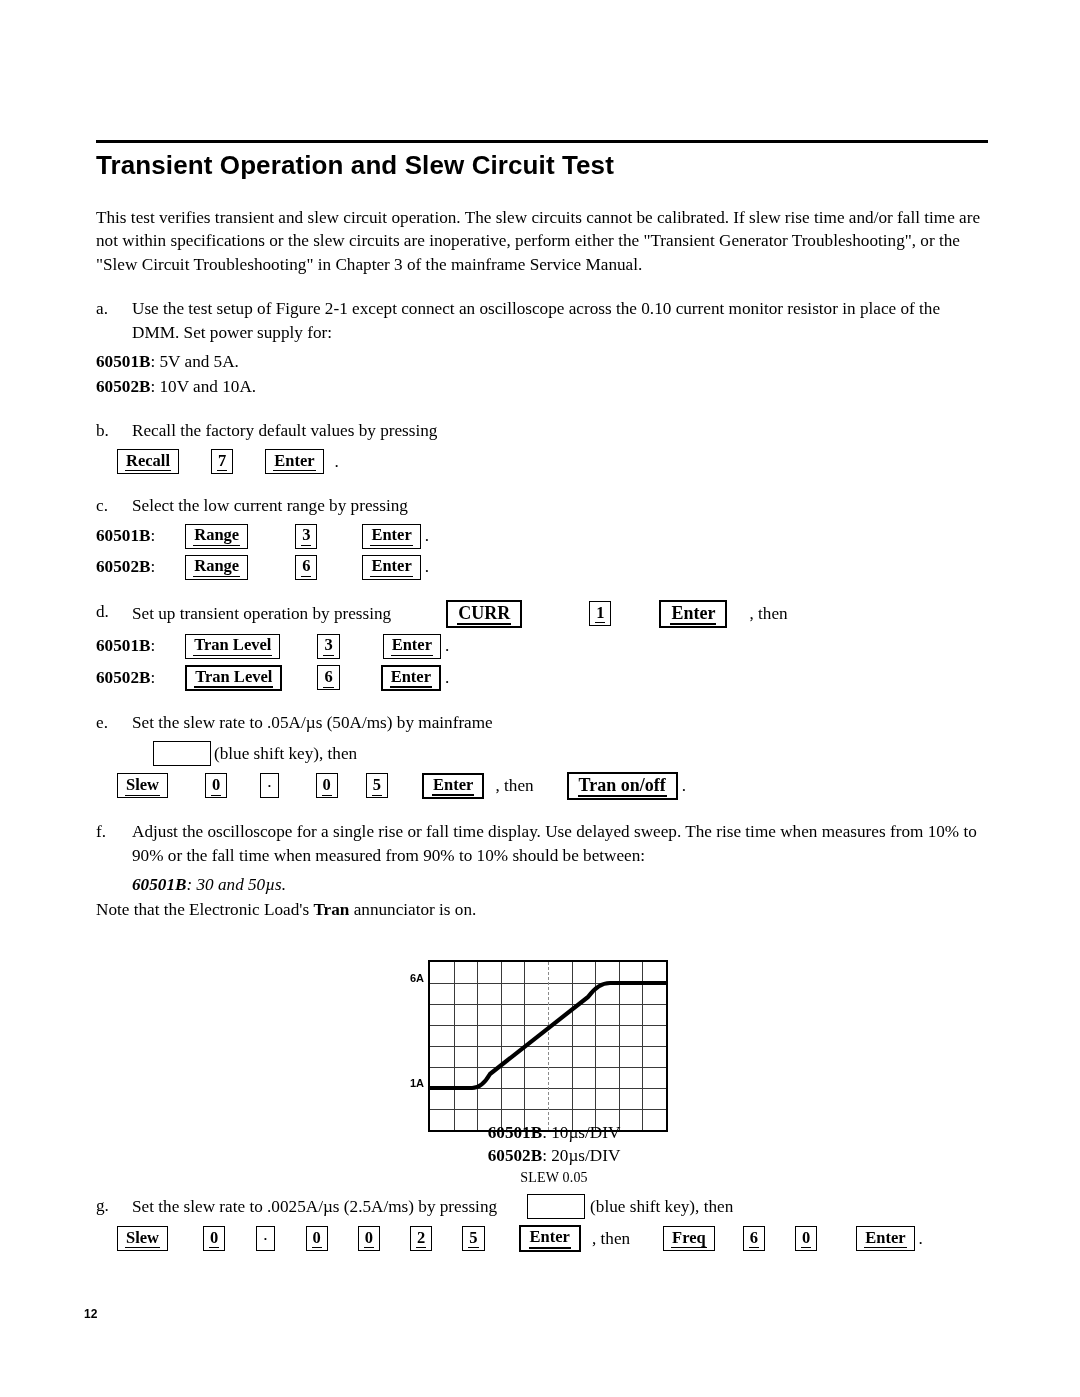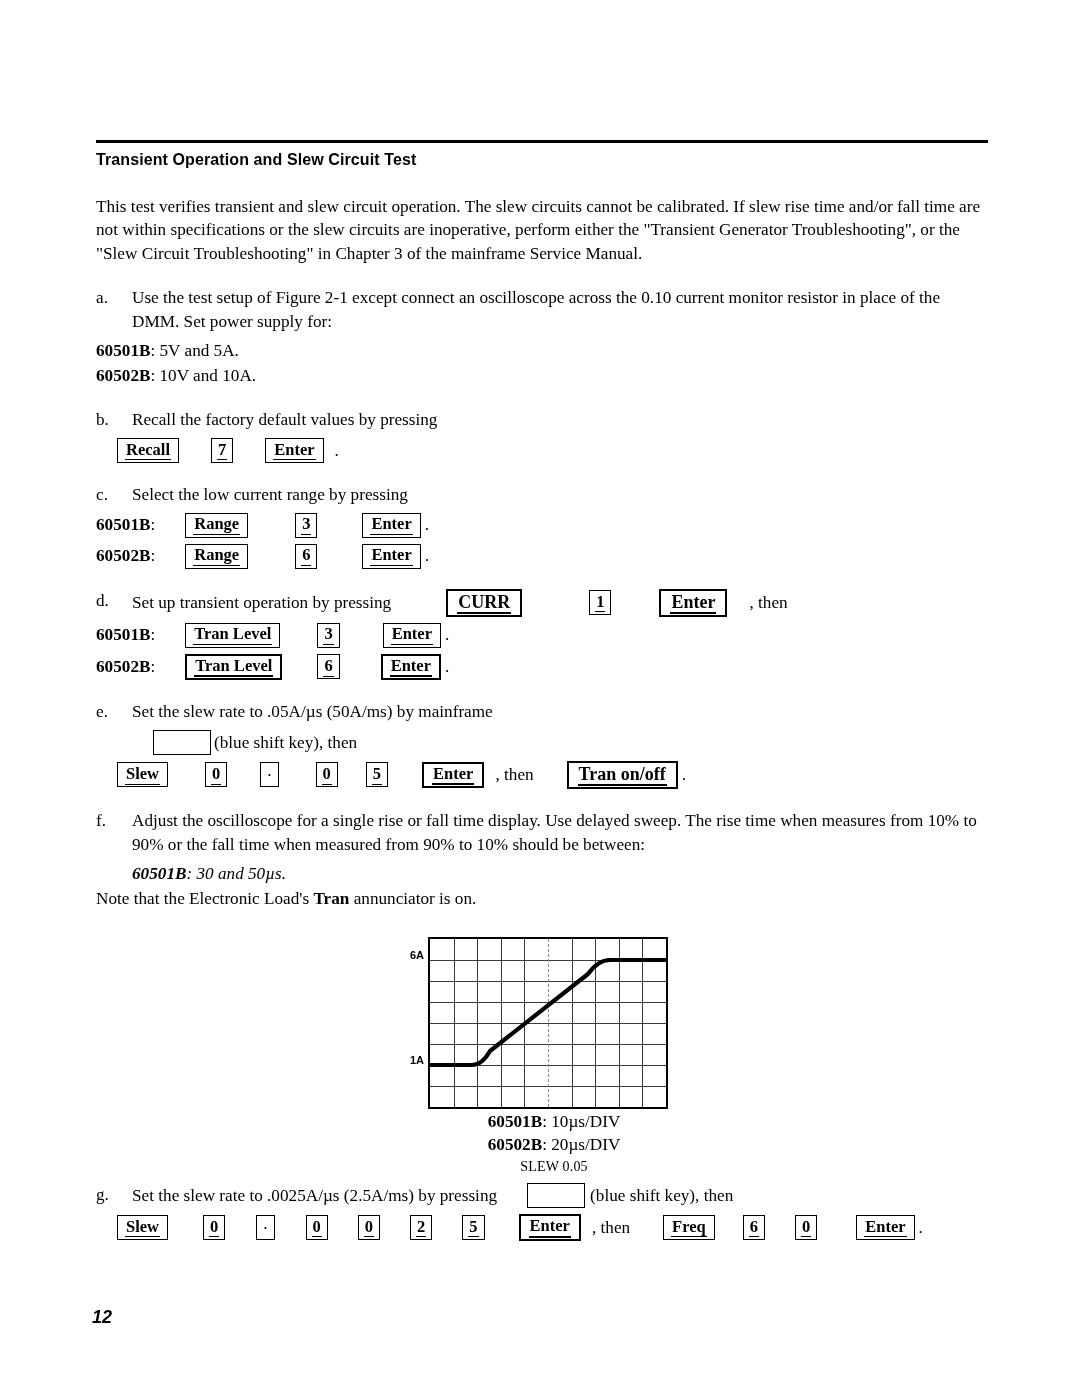--- a/index.html
+++ b/index.html
@@ -30,21 +30,21 @@
   }
 
   
   .rule-top {
     border-top: 3px solid #000;
     width: 892px;
     margin: 0 0 8px 0;
   }
   h1.doc-title {
     font-family: "Liberation Sans", sans-serif;
-    font-size: 16px;
+    font-size: 26px;
     font-weight: bold;
     letter-spacing: 0.1px;
     margin: 0 0 26px 0;
     padding: 0;
     line-height: 1.1;
   }
 
   
   p.body {
     font-size: 17.2px;
@@ -137,21 +137,21 @@
 
   
   .figure {
     position: relative;
     margin: 22px 0 0 0;
     height: 248px;
   }
   .scope-wrap {
     position: absolute;
     left: 332px;
-    top: 4px;
+    top: 16px;
   }
   .scope {
     position: relative;
     width: 236px;
     height: 168px;
     border: 2px solid #000;
     box-sizing: content-box;
     background: #fff;
   }
   .gridline-h {
@@ -201,26 +201,25 @@
   }
   .figcaption .cap-small {
     font-size: 14px;
     line-height: 1.4;
     letter-spacing: 0.2px;
   }
 
   
   .page-number {
     position: absolute;
-    left: 92px;
+    left: 84px;
     top: 1307px;
     font-family: "Liberation Sans", sans-serif;
     font-weight: bold;
-    font-size: 18px;
-    font-style: italic;
+    font-size: 12px;
   }
 
   .inline-key-gap { width: 9px; display: inline-block; }
 </style>
 </head>
 <body>
 
 <div class="page">
 
   <div class="content">

